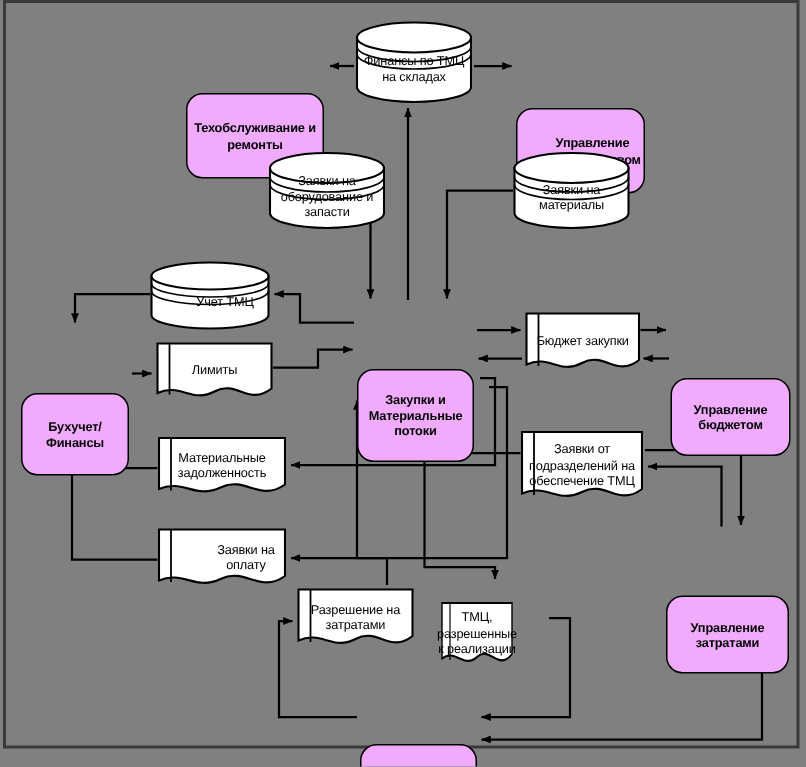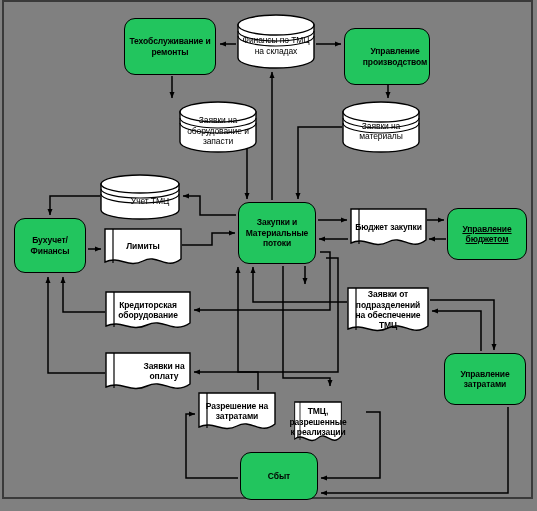--- a/index.html
+++ b/index.html
@@ -7,31 +7,31 @@
        font-family:"Liberation Sans","DejaVu Sans",sans-serif;}
   #diagram{position:relative;width:537px;height:511px;background:#808080;}
   #frame{position:absolute;left:2px;top:0px;width:531px;height:499px;
          border:2px solid #3a3a3a;box-sizing:border-box;pointer-events:none;}
   svg#edges{position:absolute;left:0;top:0;width:537px;height:511px;}
 
   .node{position:absolute;box-sizing:border-box;display:flex;
         align-items:center;justify-content:center;text-align:center;
         font-size:8.5px;line-height:1.22;color:#000;font-weight:bold;
         letter-spacing:-0.1px;}
-  .proc{background:#22c55e;border:1.6px solid #000;border-radius:11px;}
+  .proc{background:#f0abfc;border:1.6px solid #000;border-radius:11px;margin-top:44px;}
   .proc .lbl{padding:0 4px;}
 
   .cyl{background:transparent;border:none;}
   .cyl .body{position:absolute;left:0;top:0;width:100%;height:100%;}
   .cyl .lbl{position:relative;z-index:2;font-weight:normal;padding:0 3px;
             transform:translateY(4px);}
 
   .doc{background:transparent;border:none;}
   .doc .body{position:absolute;left:0;top:0;width:100%;height:100%;}
-  .doc .lbl{position:relative;z-index:2;font-weight:bold;padding:0 5px;
+  .doc .lbl{position:relative;z-index:2;font-weight:normal;padding:0 5px;
             transform:translateY(-3px);}
 </style>
 </head>
 <body>
 
 <div id="diagram">
 
   <div id="frame"></div>
 
   <svg id="edges" viewBox="0 0 537 511" xmlns="http://www.w3.org/2000/svg">
@@ -109,21 +109,21 @@
   </div>
 
   <div class="node proc" style="left:238px;top:202px;width:78px;height:62px;">
     <span class="lbl">Закупки и Материальные потоки</span>
   </div>
 
   <div class="node proc" style="left:14px;top:218px;width:72px;height:55px;">
     <span class="lbl">Бухучет/ Финансы</span>
   </div>
 
-  <div class="node proc" style="left:447px;top:208px;width:80px;height:52px;text-decoration:underline;">
+  <div class="node proc" style="left:447px;top:208px;width:80px;height:52px;">
     <span class="lbl">Управление бюджетом</span>
   </div>
 
   <div class="node proc" style="left:444px;top:353px;width:82px;height:52px;">
     <span class="lbl">Управление затратами</span>
   </div>
 
   <div class="node proc" style="left:240px;top:452px;width:78px;height:48px;">
     <span class="lbl">Сбыт</span>
   </div>
@@ -182,21 +182,21 @@
       <line x1="9" y1="1" x2="9" y2="36" stroke="#000" stroke-width="1.2"></line>
     </svg>
     <span class="lbl">Бюджет закупки</span>
   </div>
 
   <div class="node doc" style="left:105px;top:291px;width:86px;height:44px;">
     <svg class="body" viewBox="0 0 86 44" preserveAspectRatio="none">
       <path d="M1,1 L85,1 L85,32 C68,44 59,26 42,34 C25,42 17,28 1,35 z" fill="#fff" stroke="#000" stroke-width="1.4"></path>
       <line x1="9" y1="1" x2="9" y2="36" stroke="#000" stroke-width="1.2"></line>
     </svg>
-    <span class="lbl">Кредиторская оборудование</span>
+    <span class="lbl">Материальные задолженность</span>
   </div>
 
   <div class="node doc" style="left:347px;top:287px;width:82px;height:52px;">
     <svg class="body" viewBox="0 0 82 52" preserveAspectRatio="none">
       <path d="M1,1 L81,1 L81,39 C65,51 57,33 41,41 C25,49 17,35 1,42 z" fill="#fff" stroke="#000" stroke-width="1.4"></path>
       <line x1="9" y1="1" x2="9" y2="43" stroke="#000" stroke-width="1.2"></line>
     </svg>
     <span class="lbl">Заявки от подразделений на обеспечение ТМЦ</span>
   </div>
 

